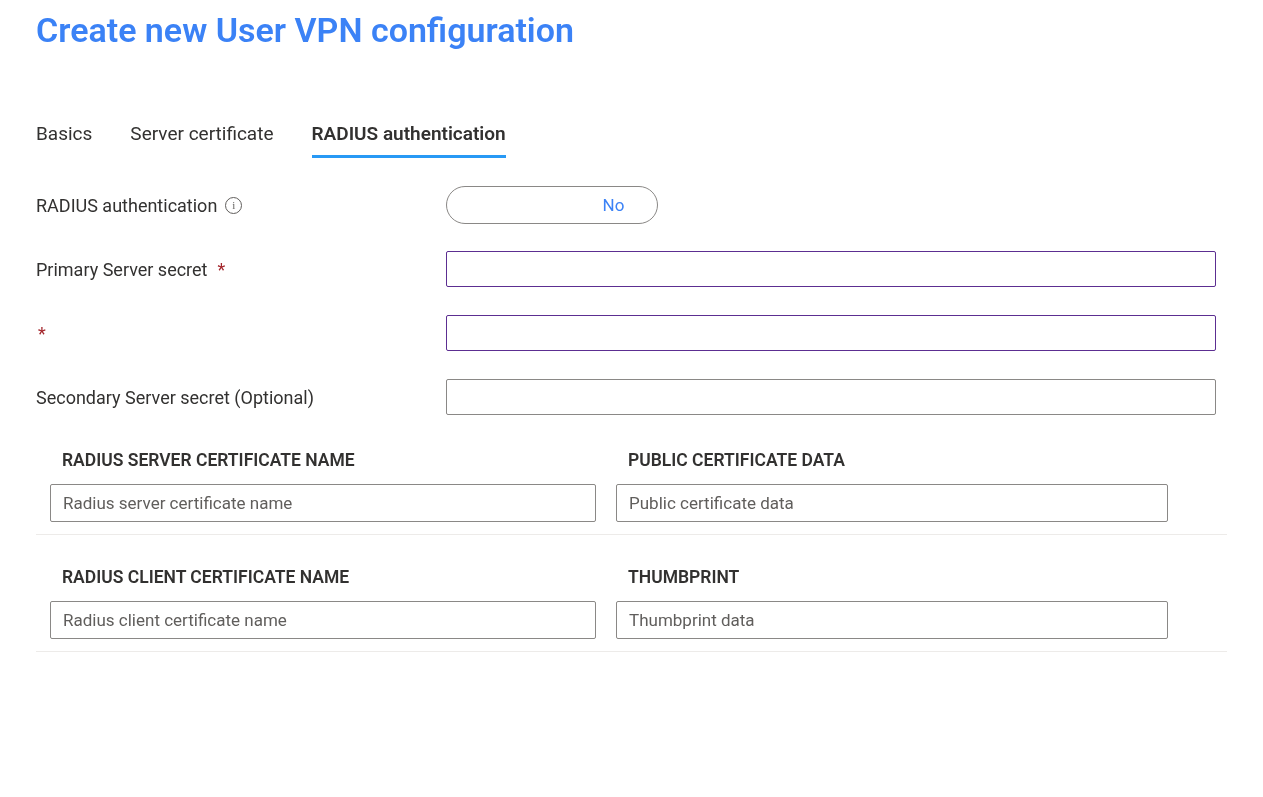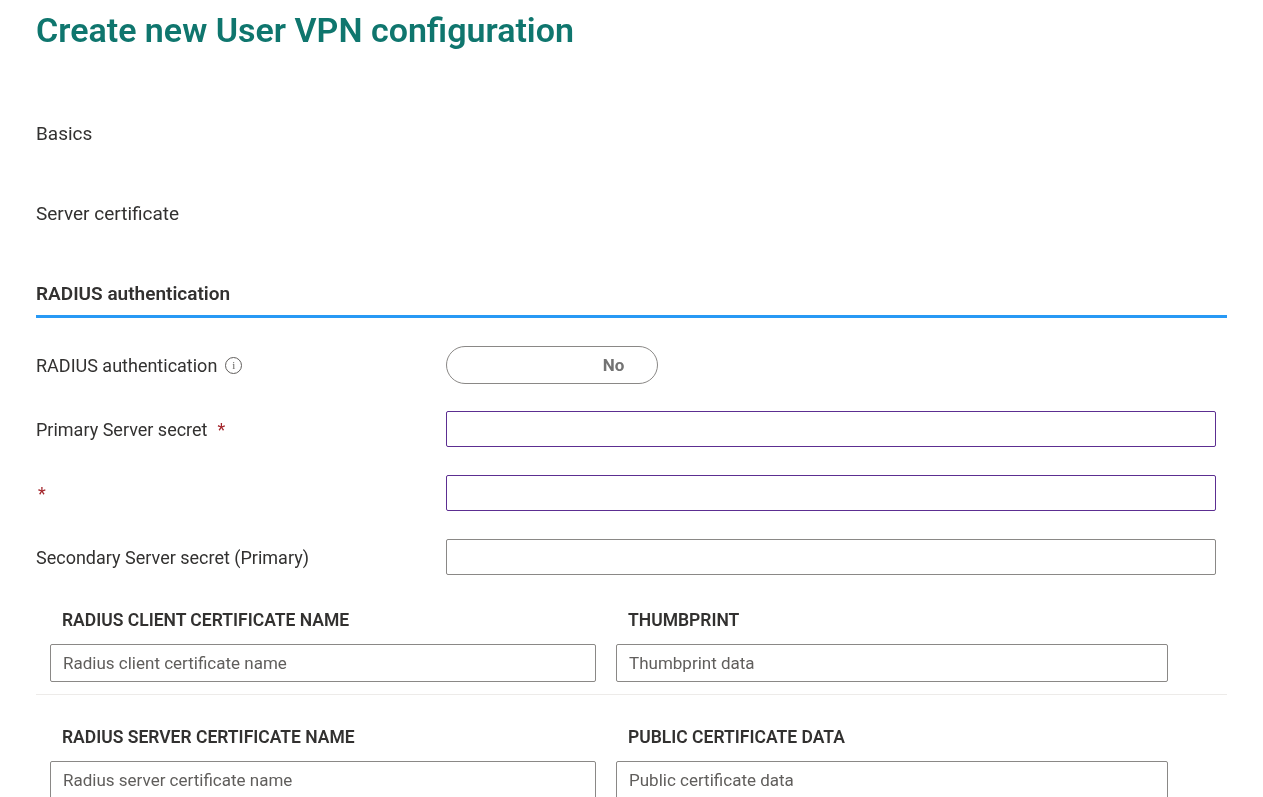--- a/index.html
+++ b/index.html
@@ -6,30 +6,29 @@
     body {
       font-family: "Segoe UI", -apple-system, BlinkMacSystemFont, Roboto, "Helvetica Neue", sans-serif;
       color: #323130;
       background: #fff;
       padding: 0 36px;
       width: 1263px;
     }
     h1.page-title {
       font-size: 34px;
       font-weight: 600;
-      color: #0f766e;
+      color: #3b82f6;
       padding-top: 10px;
       padding-bottom: 8px;
     }
     .tabs {
       display: flex;
       gap: 38px;
       margin-top: 58px;
       border-bottom: 0;
-      flex-direction: column;
     }
     .tab {
       font-size: 19px;
       color: #323130;
       padding: 6px 0 10px 0;
       cursor: pointer;
       border-bottom: 3px solid transparent;
     }
     .tab.active {
       font-weight: 600;
@@ -78,22 +77,21 @@
       overflow: hidden;
       background:#fff;
     }
     .toggle-opt {
       flex: 1;
       display: flex;
       align-items: center;
       justify-content: center;
       font-size: 17px;
       cursor: pointer;
-      color: #737373;
-      font-weight: bold;
+      color: #3b82f6;
     }
     .toggle-opt.selected {
       background: #5c2e91;
       color: #fff;
       font-weight: 400;
       border-radius: 20px;
       margin: 18px;
     }
     .text-input {
       width: 770px;
@@ -176,40 +174,40 @@
   </div>
 
   <div class="form-row">
     <div class="form-label">
         <span class="required-star">*</span>
     </div>
     <input type="text" class="text-input invalid" value="" style="">
   </div>
 
   <div class="form-row">
-    <div class="form-label">Secondary Server secret (Primary)</div>
+    <div class="form-label">Secondary Server secret (Optional)</div>
     <input type="text" class="text-input" value="" style="">
   </div>
 
+
+  <div class="cert-section">
+    <div class="cert-header-row">
+      <div class="cert-header left">RADIUS SERVER CERTIFICATE NAME</div>
+      <div class="cert-header">PUBLIC CERTIFICATE DATA</div>
+    </div>
+    <div class="cert-input-row">
+      <input type="text" class="cert-text-input left" placeholder="Radius server certificate name" style="">
+      <input type="text" class="cert-text-input right" placeholder="Public certificate data" style="">
+    </div>
+  </div>
 
   <div class="cert-section">
     <div class="cert-header-row">
       <div class="cert-header left">RADIUS CLIENT CERTIFICATE NAME</div>
       <div class="cert-header">THUMBPRINT</div>
     </div>
     <div class="cert-input-row">
       <input type="text" class="cert-text-input left" placeholder="Radius client certificate name" style="">
       <input type="text" class="cert-text-input right" placeholder="Thumbprint data" style="">
     </div>
   </div>
 
-  <div class="cert-section">
-    <div class="cert-header-row">
-      <div class="cert-header left">RADIUS SERVER CERTIFICATE NAME</div>
-      <div class="cert-header">PUBLIC CERTIFICATE DATA</div>
-    </div>
-    <div class="cert-input-row">
-      <input type="text" class="cert-text-input left" placeholder="Radius server certificate name" style="">
-      <input type="text" class="cert-text-input right" placeholder="Public certificate data" style="">
-    </div>
-  </div>
-
 </div>
 
 </body></html>

